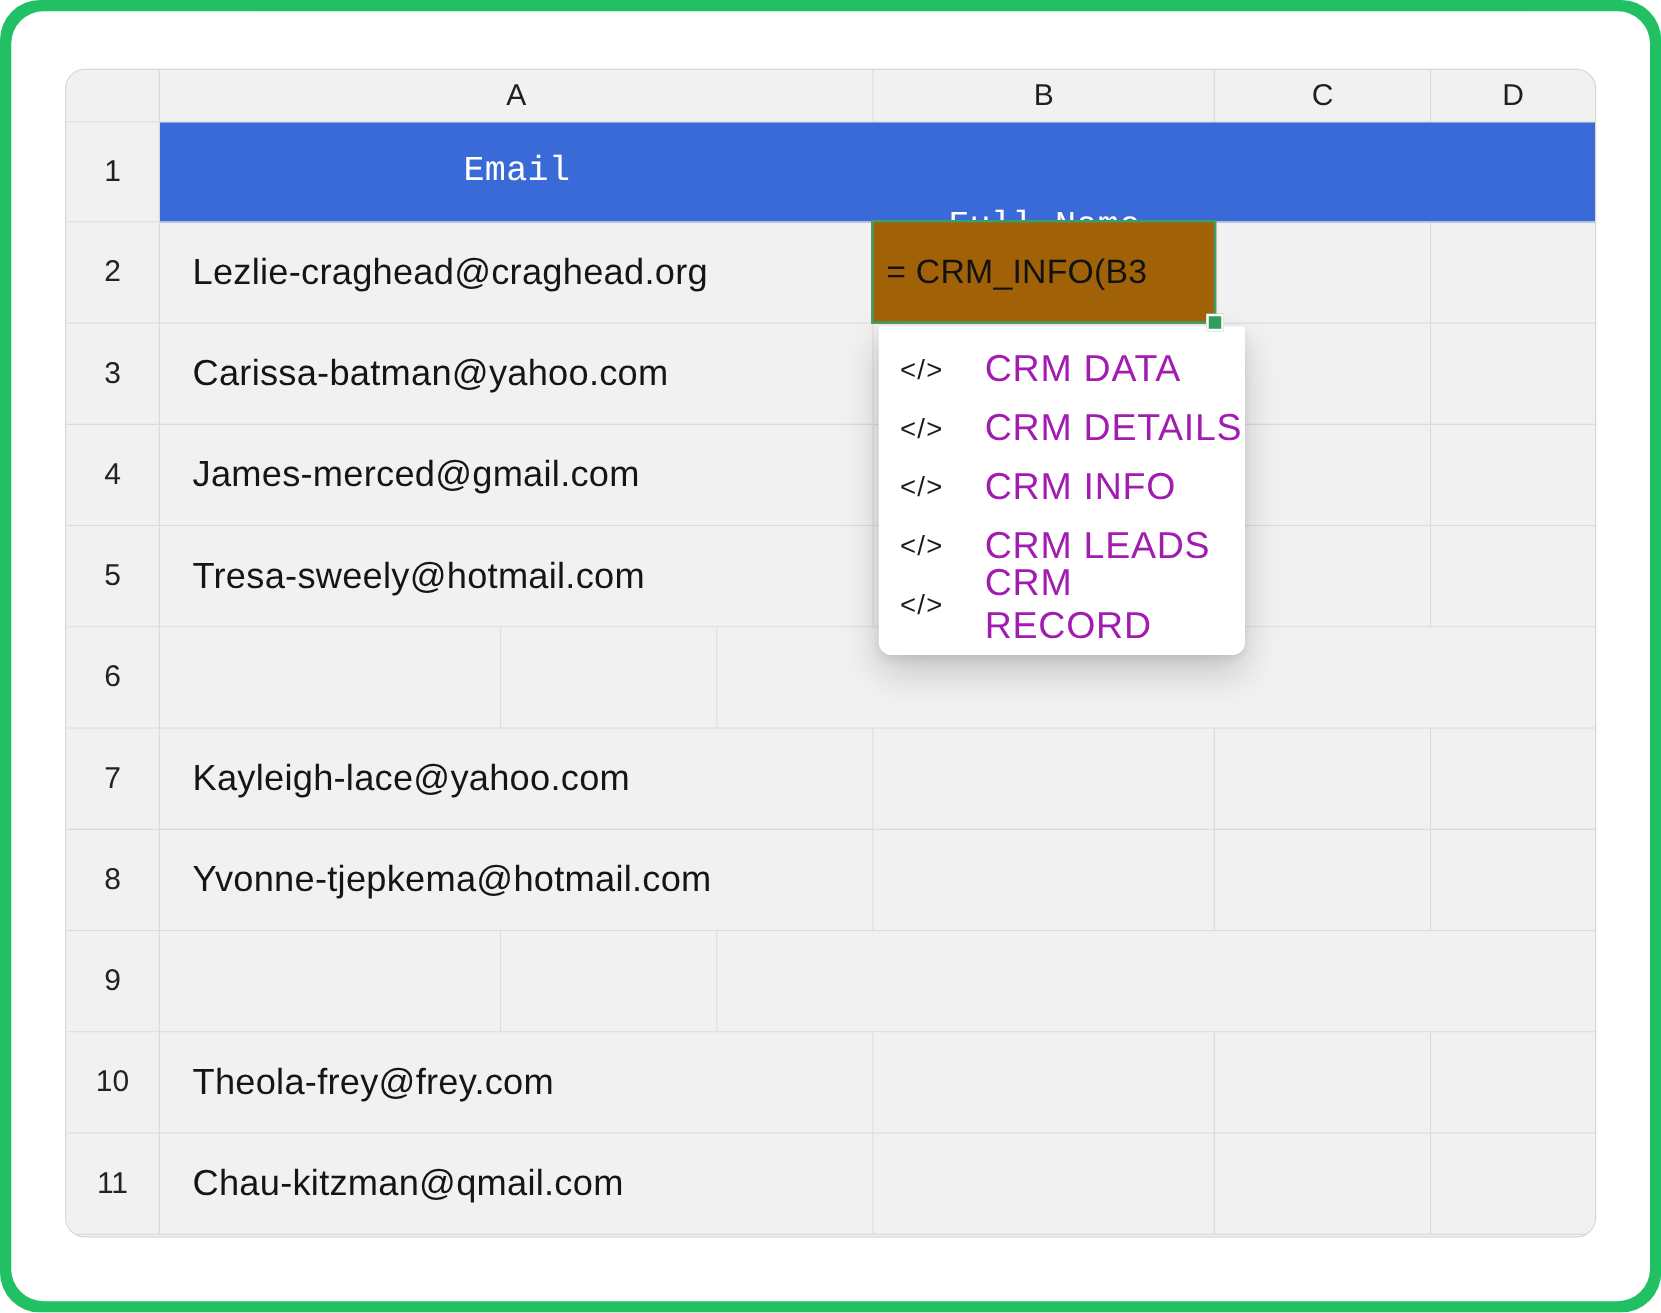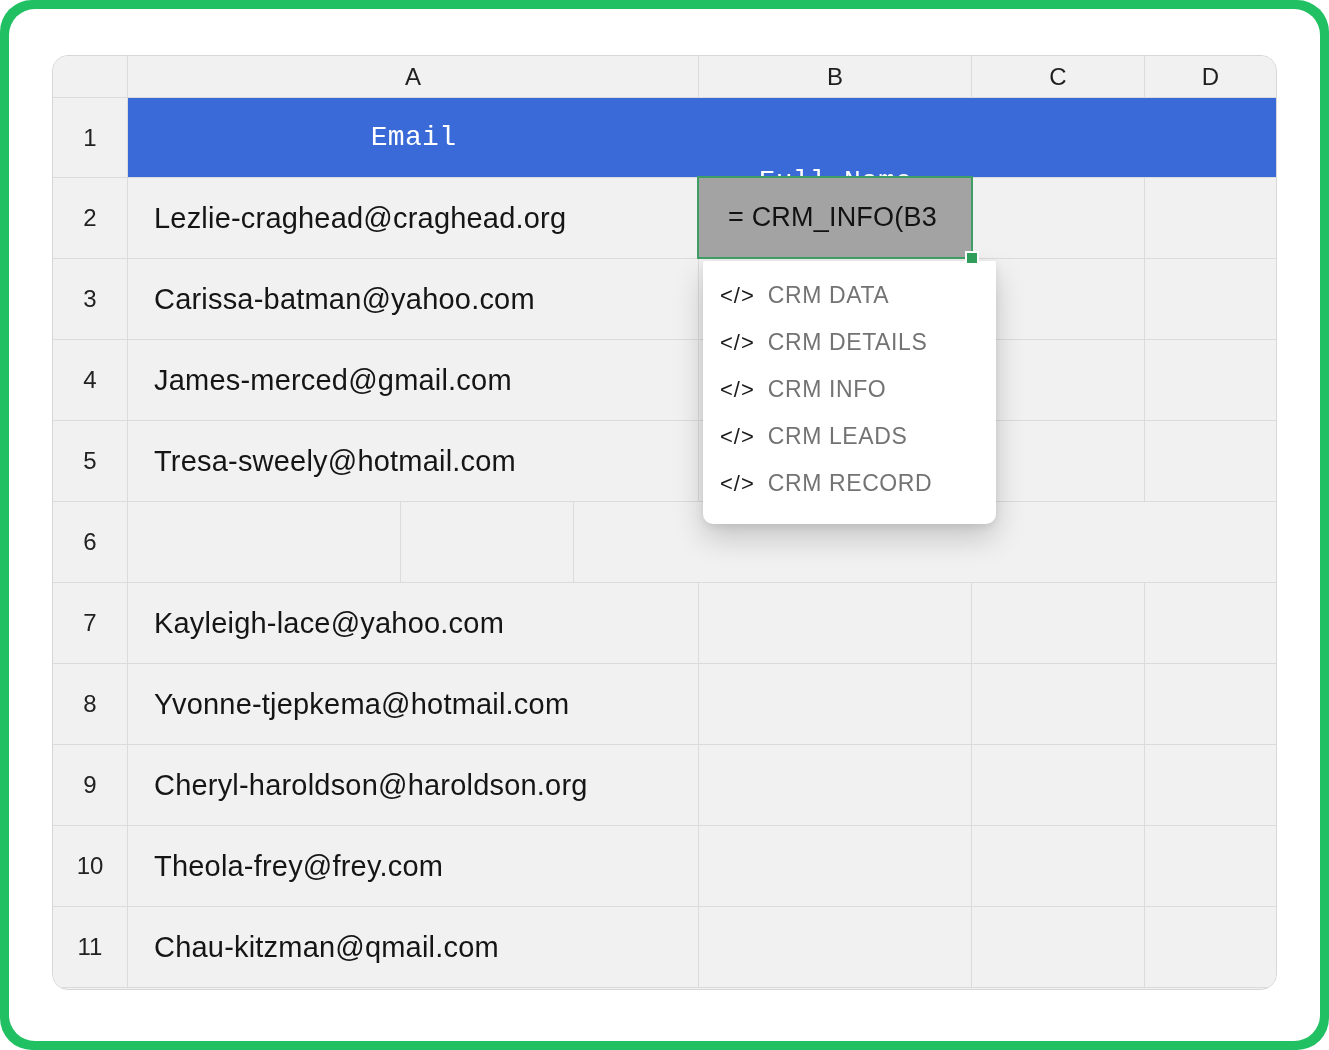--- a/index.html
+++ b/index.html
@@ -45,34 +45,34 @@
   
   .blue-band{position:relative;flex:1 1 auto;background:var(--header-blue);
     border-bottom:1px solid var(--gridline);font-family:Liberation Mono, monospace;}
   .band-label{position:absolute;top:0;height:100%;display:flex;align-items:center;
     justify-content:center;color:#ffffff;font-size:28px;font-weight:500;letter-spacing:.3px;}
   .label-a{left:0;width:571px;}
   .label-b{left:571px;width:273px;margin-top:44px;}
 
   
   .selection{position:absolute;left:644px;top:120px;width:276px;height:83px;
-    border:2px solid var(--selection-green);background:#a3a3a3;z-index:25;
-    display:flex;align-items:center;padding-left:29px;}
+    border:2px solid var(--selection-green);background:#a16207;z-index:25;
+    display:flex;align-items:center;padding-left:10px;}
   .formula{font-size:27px;color:#121212;font-weight:500;letter-spacing:.2px;white-space:pre;}
   .fill-handle{position:absolute;right:-8px;bottom:-8px;width:14px;height:14px;
     background:var(--handle-green);border:2px solid #ffffff;z-index:30;}
 
   
   .dropdown{position:absolute;left:650px;top:205px;width:293px;height:263px;
     background:#ffffff;z-index:20;border-radius:2px 2px 10px 10px;
     box-shadow:0 14px 30px rgba(0,0,0,.18), 0 3px 8px rgba(0,0,0,.08);
     padding-top:11px;}
   .dd-item{height:47px;display:flex;align-items:center;padding-left:17px;cursor:pointer;}
   .dd-icon{font-size:22px;color:#1a1a1a;margin-right:13px;letter-spacing:1px;white-space:pre;}
-  .dd-label{font-size:23px;color:#737373;letter-spacing:.6px;}
+  .dd-label{font-size:30px;color:#a21caf;letter-spacing:.6px;margin-left:20px;}
 </style>
 </head>
 <body>
 
 <div class="page">
   <div class="frame"></div>
   <div class="canvas">
 
     <div class="sheet">
 
@@ -135,21 +135,20 @@
       </div>
       <div class="row data-row">
         <div class="cell c-num">8</div>
         <div class="cell c-a email-cell">Yvonne-tjepkema@hotmail.com</div>
         <div class="cell c-b"></div>
         <div class="cell c-c"></div>
         <div class="cell c-d"></div>
       </div>
       <div class="row data-row">
         <div class="cell c-num">9</div>
-        <div class="cell c-a email-cell">Cheryl-haroldson@haroldson.org</div>
         <div class="cell c-b"></div>
         <div class="cell c-c"></div>
         <div class="cell c-d"></div>
       </div>
       <div class="row data-row">
         <div class="cell c-num">10</div>
         <div class="cell c-a email-cell">Theola-frey@frey.com</div>
         <div class="cell c-b"></div>
         <div class="cell c-c"></div>
         <div class="cell c-d"></div>

